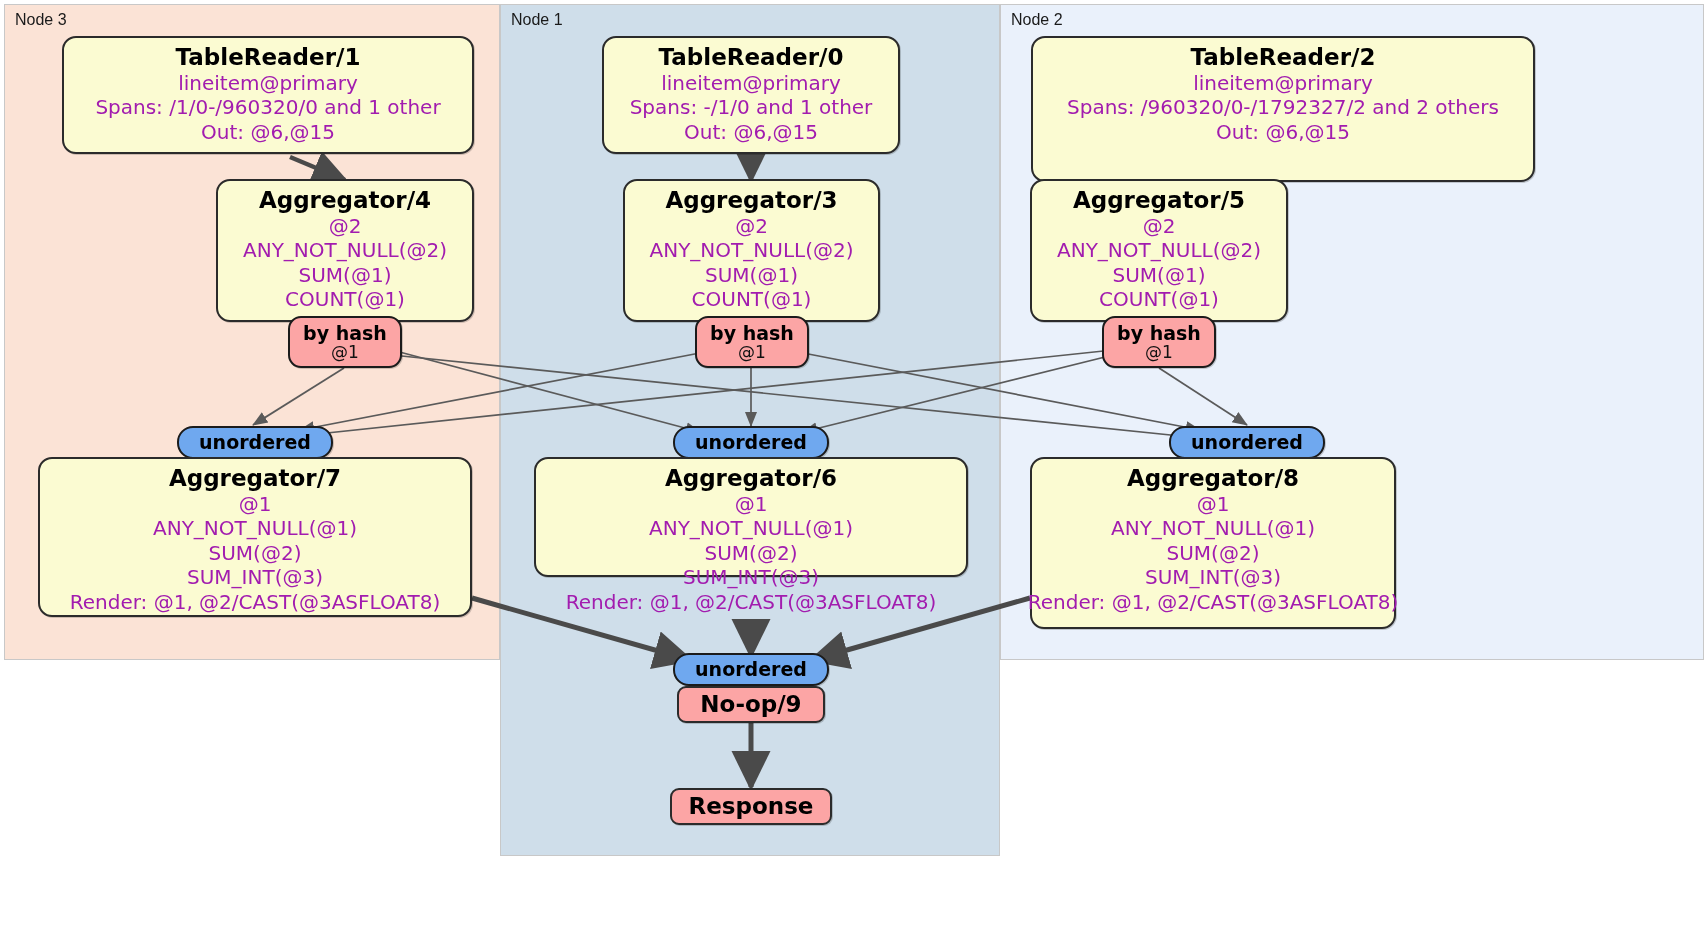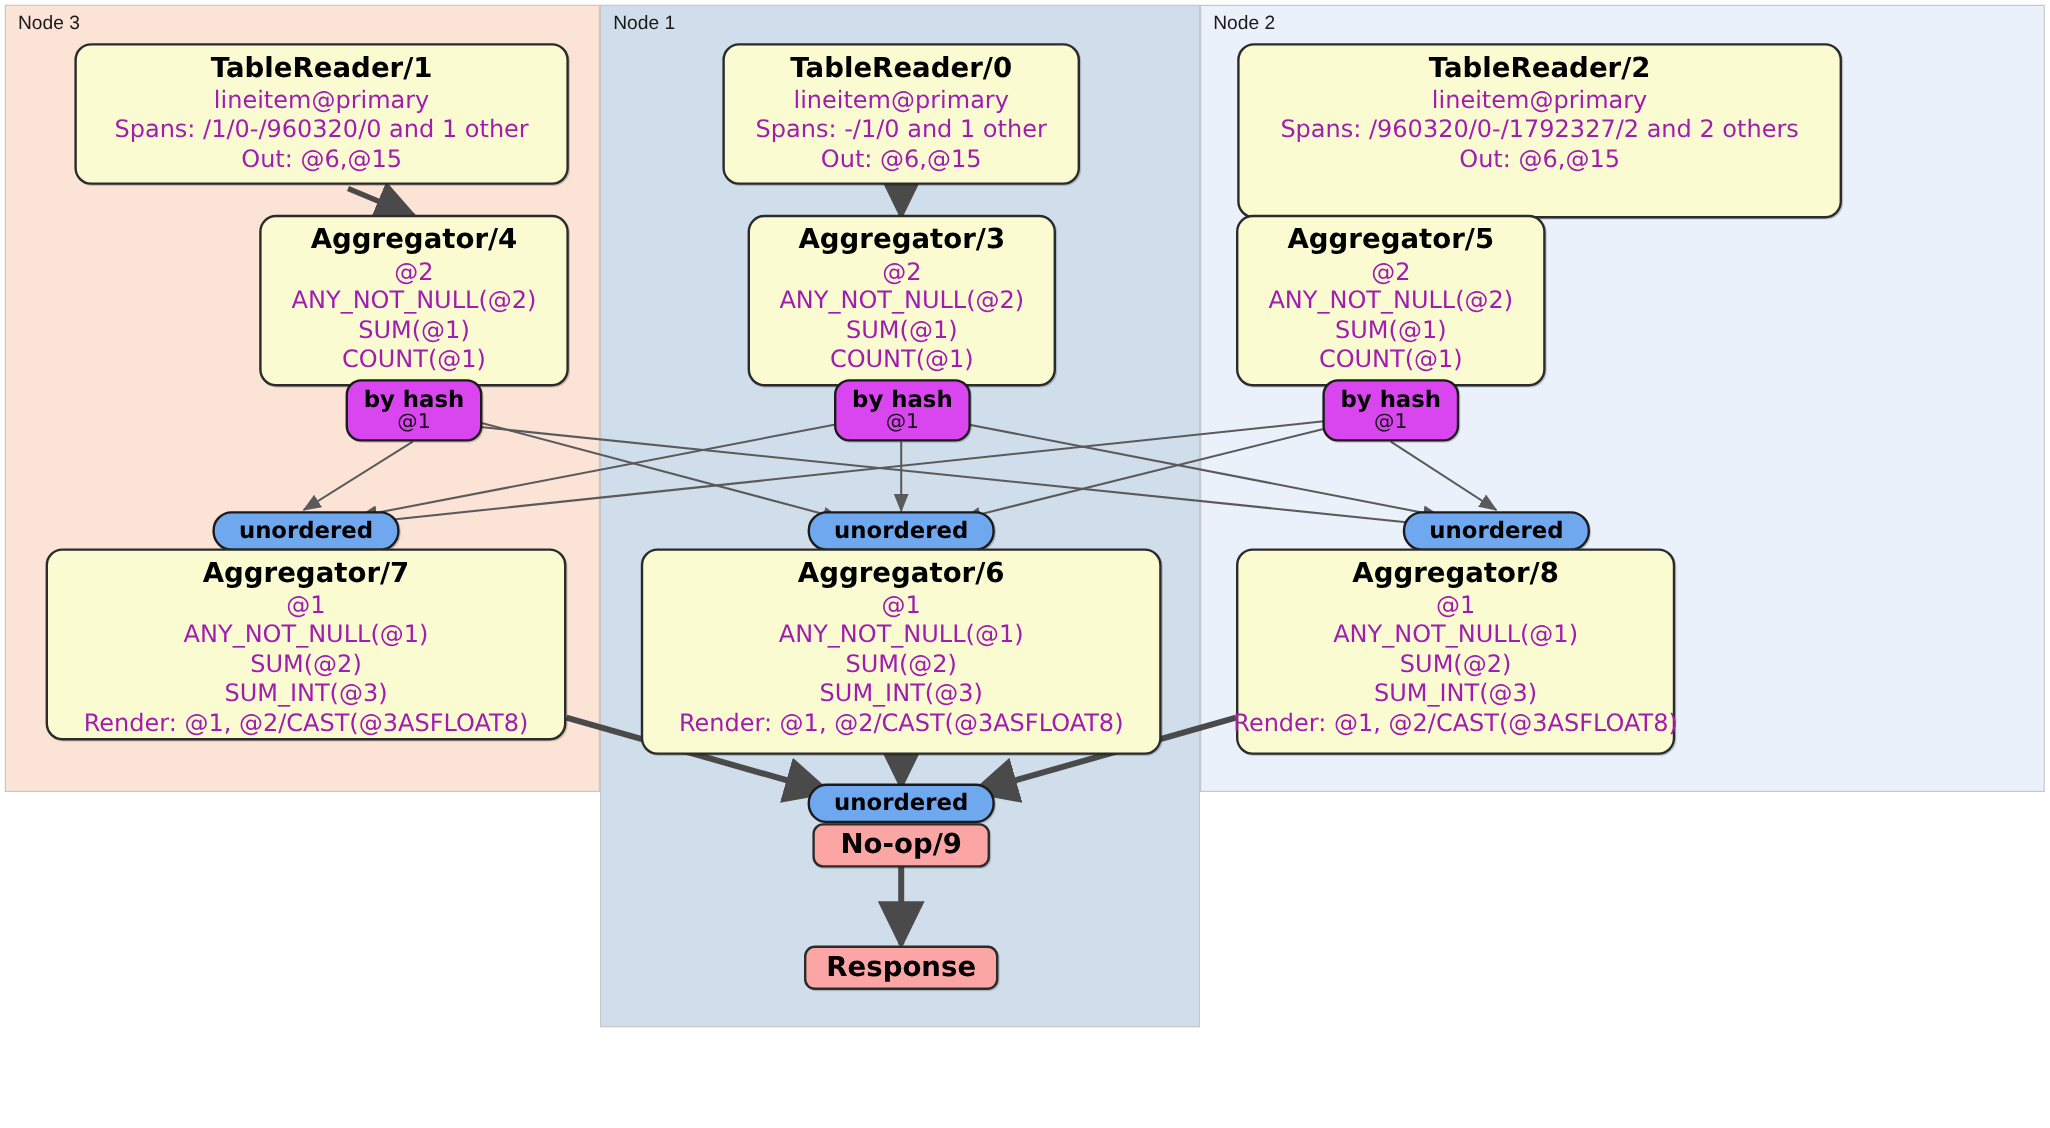--- a/index.html
+++ b/index.html
@@ -71,21 +71,21 @@
     position: absolute;
     box-sizing: border-box;
     border: 2px solid #1b1b1b;
     display: flex;
     flex-direction: column;
     align-items: center;
     justify-content: center;
     box-shadow: 1px 1px 0 rgba(0,0,0,0.18);
   }
   .badge-hash {
-    background: #d946ef;
+    background: #fca5a5;
     border-radius: 13px;
     align-items: center;
   }
   .badge-unordered {
     background: #6fa8ef;
     border-radius: 16px;
   }
   .badge-main {
     font-weight: bold;
     font-size: 19px;
@@ -214,21 +214,21 @@
 
   <div class="badge badge-hash" style="left:695px; top:316px; width:114px; height:52px;">
     <div class="badge-main">by hash</div>
     <div class="badge-sub">@1</div>
   </div>
 
   <div class="badge badge-unordered" style="left:673px; top:426px; width:156px; height:33px;">
     <div class="badge-main">unordered</div>
   </div>
 
-  <div class="proc-box" style="left:534px; top:457px; width:434px; height:172px;">
+  <div class="proc-box" style="left:534px; top:457px; width:434px; height:120px;">
     <div class="proc-title">Aggregator/6</div>
     <div class="proc-line">@1</div>
     <div class="proc-line">ANY_NOT_NULL(@1)</div>
     <div class="proc-line">SUM(@2)</div>
     <div class="proc-line">SUM_INT(@3)</div>
     <div class="proc-line">Render: @1, @2/CAST(@3ASFLOAT8)</div>
   </div>
 
   <div class="badge badge-unordered" style="left:673px; top:653px; width:156px; height:33px;">
     <div class="badge-main">unordered</div>

